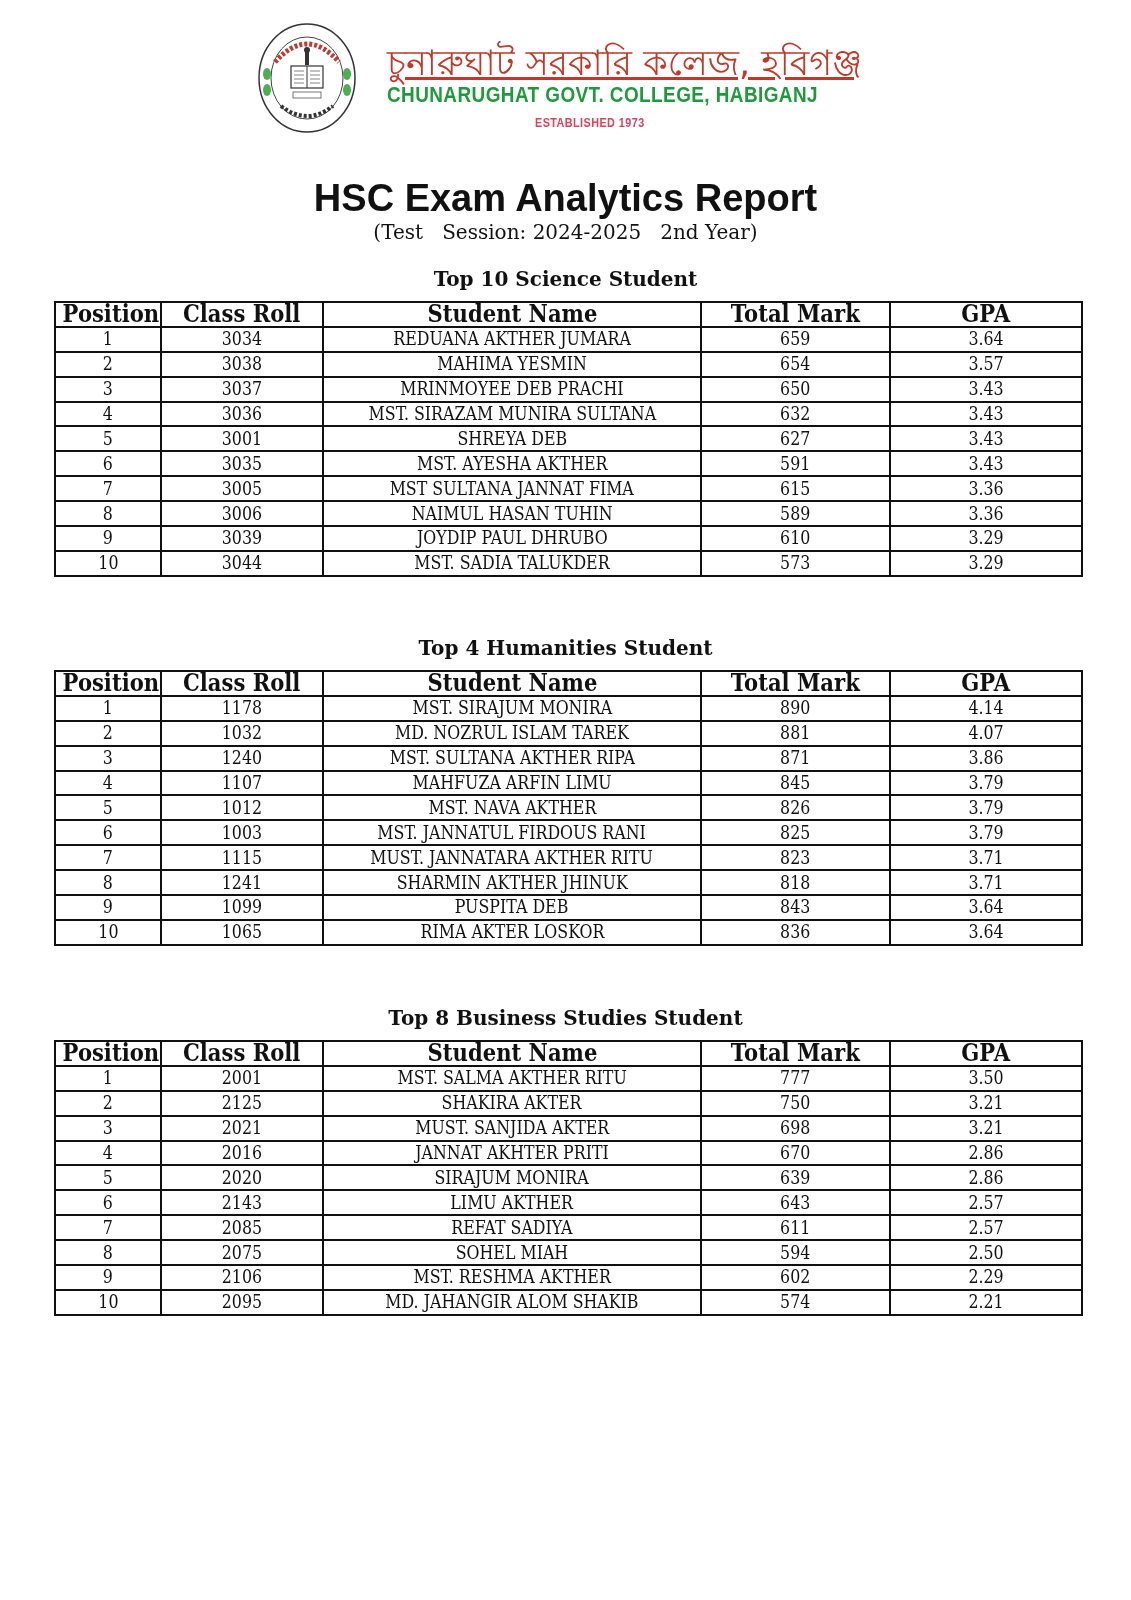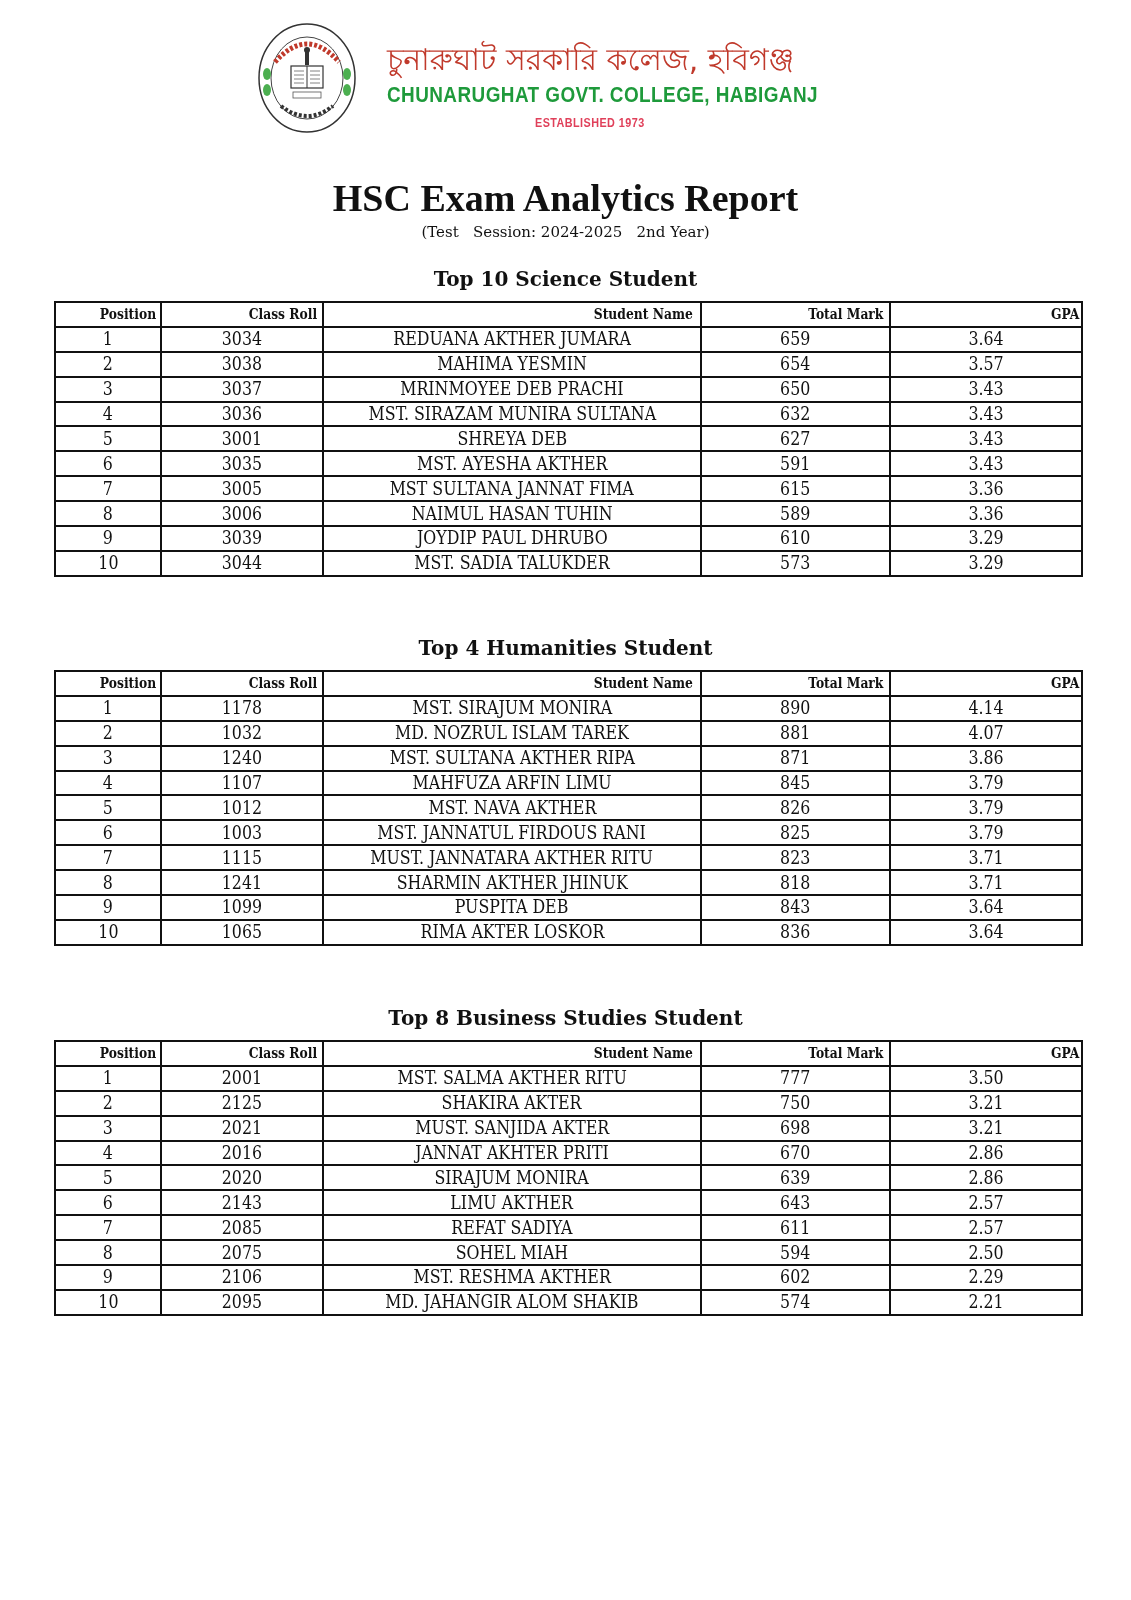--- a/index.html
+++ b/index.html
@@ -1,27 +1,27 @@
 <!DOCTYPE html>
 <html><head>
 <meta charset="utf-8">
 <style>
   html, body { margin: 0; padding: 0; background: #ffffff; }
   body { width: 1131px; height: 1600px; position: relative; font-family: "DejaVu Serif", serif; color: #111; overflow: hidden; }
   .header { position: absolute; left: 255px; top: 20px; width: 560px; height: 120px; }
   .logo { position: absolute; left: 2px; top: 2px; width: 100px; height: 112px; }
-  .bn-title { position: absolute; left: 132px; top: 16px; font-family: "DejaVu Sans", sans-serif; font-size: 30px; color: #c0392b; white-space: nowrap; letter-spacing: 0px; }
+  .bn-title { position: absolute; left: 132px; top: 16px; font-family: "DejaVu Sans", sans-serif; font-size: 35px; color: #c0392b; white-space: nowrap; letter-spacing: 0px; text-decoration: underline; }
   .en-title { position: absolute; left: 132px; top: 62px; font-family: "Liberation Sans", sans-serif; font-weight: 700; font-size: 22px; color: #1e9a3b; white-space: nowrap; transform: scaleX(0.86); transform-origin: left center; letter-spacing: 0.5px; }
   .est { position: absolute; left: 280px; top: 96px; font-family: "Liberation Sans", sans-serif; font-weight: 700; font-size: 12px; color: #e0405a; white-space: nowrap; letter-spacing: 0.5px; transform: scaleX(0.9); transform-origin: left center; }
-  .report-title { position: absolute; left: 0; width: 1131px; top: 176px; text-align: center; font-family: Liberation Serif, serif; font-weight: 700; font-size: 38px; line-height: 44px; }
-  .subtitle { position: absolute; left: 0; width: 1131px; top: 219px; text-align: center; font-family: "DejaVu Serif", serif; font-size: 15px; line-height: 26px; white-space: pre; }
+  .report-title { position: absolute; left: 0; width: 1131px; top: 176px; text-align: center; font-family: Liberation Sans, sans-serif; font-weight: 700; font-size: 38px; line-height: 44px; }
+  .subtitle { position: absolute; left: 0; width: 1131px; top: 219px; text-align: center; font-family: "DejaVu Serif", serif; font-size: 20px; line-height: 26px; white-space: pre; }
   .section-title { position: absolute; left: 0; width: 1131px; text-align: center; font-family: "DejaVu Serif", serif; font-weight: 700; font-size: 20px; line-height: 34px; }
   table.data { position: absolute; left: 54px; width: 1027px; border-collapse: collapse; table-layout: fixed; }
   table.data th, table.data td { border: 2px solid #111; height: 22.9px; padding: 0; text-align: center; font-size: 18px; line-height: 22px; }
-  table.data th { font-family: "DejaVu Serif", serif; font-weight: 700; font-size: 14px; text-align: right; }
+  table.data th { font-family: "DejaVu Serif", serif; font-weight: 700; font-size: 24px; }
   table.data td { font-family: "DejaVu Serif", serif; font-weight: 400; transform-origin: center; }
   table.data td span, table.data th span { display: inline-block; transform: scaleX(0.88); white-space: nowrap; }
   col.c1 { width: 106px; } col.c2 { width: 162px; } col.c3 { width: 378px; } col.c4 { width: 189px; } col.c5 { width: 192px; }
 </style>
 </head>
 <body>
 
 <div class="header">
   <div class="logo">
     <svg width="100" height="112" viewBox="0 0 100 112">

